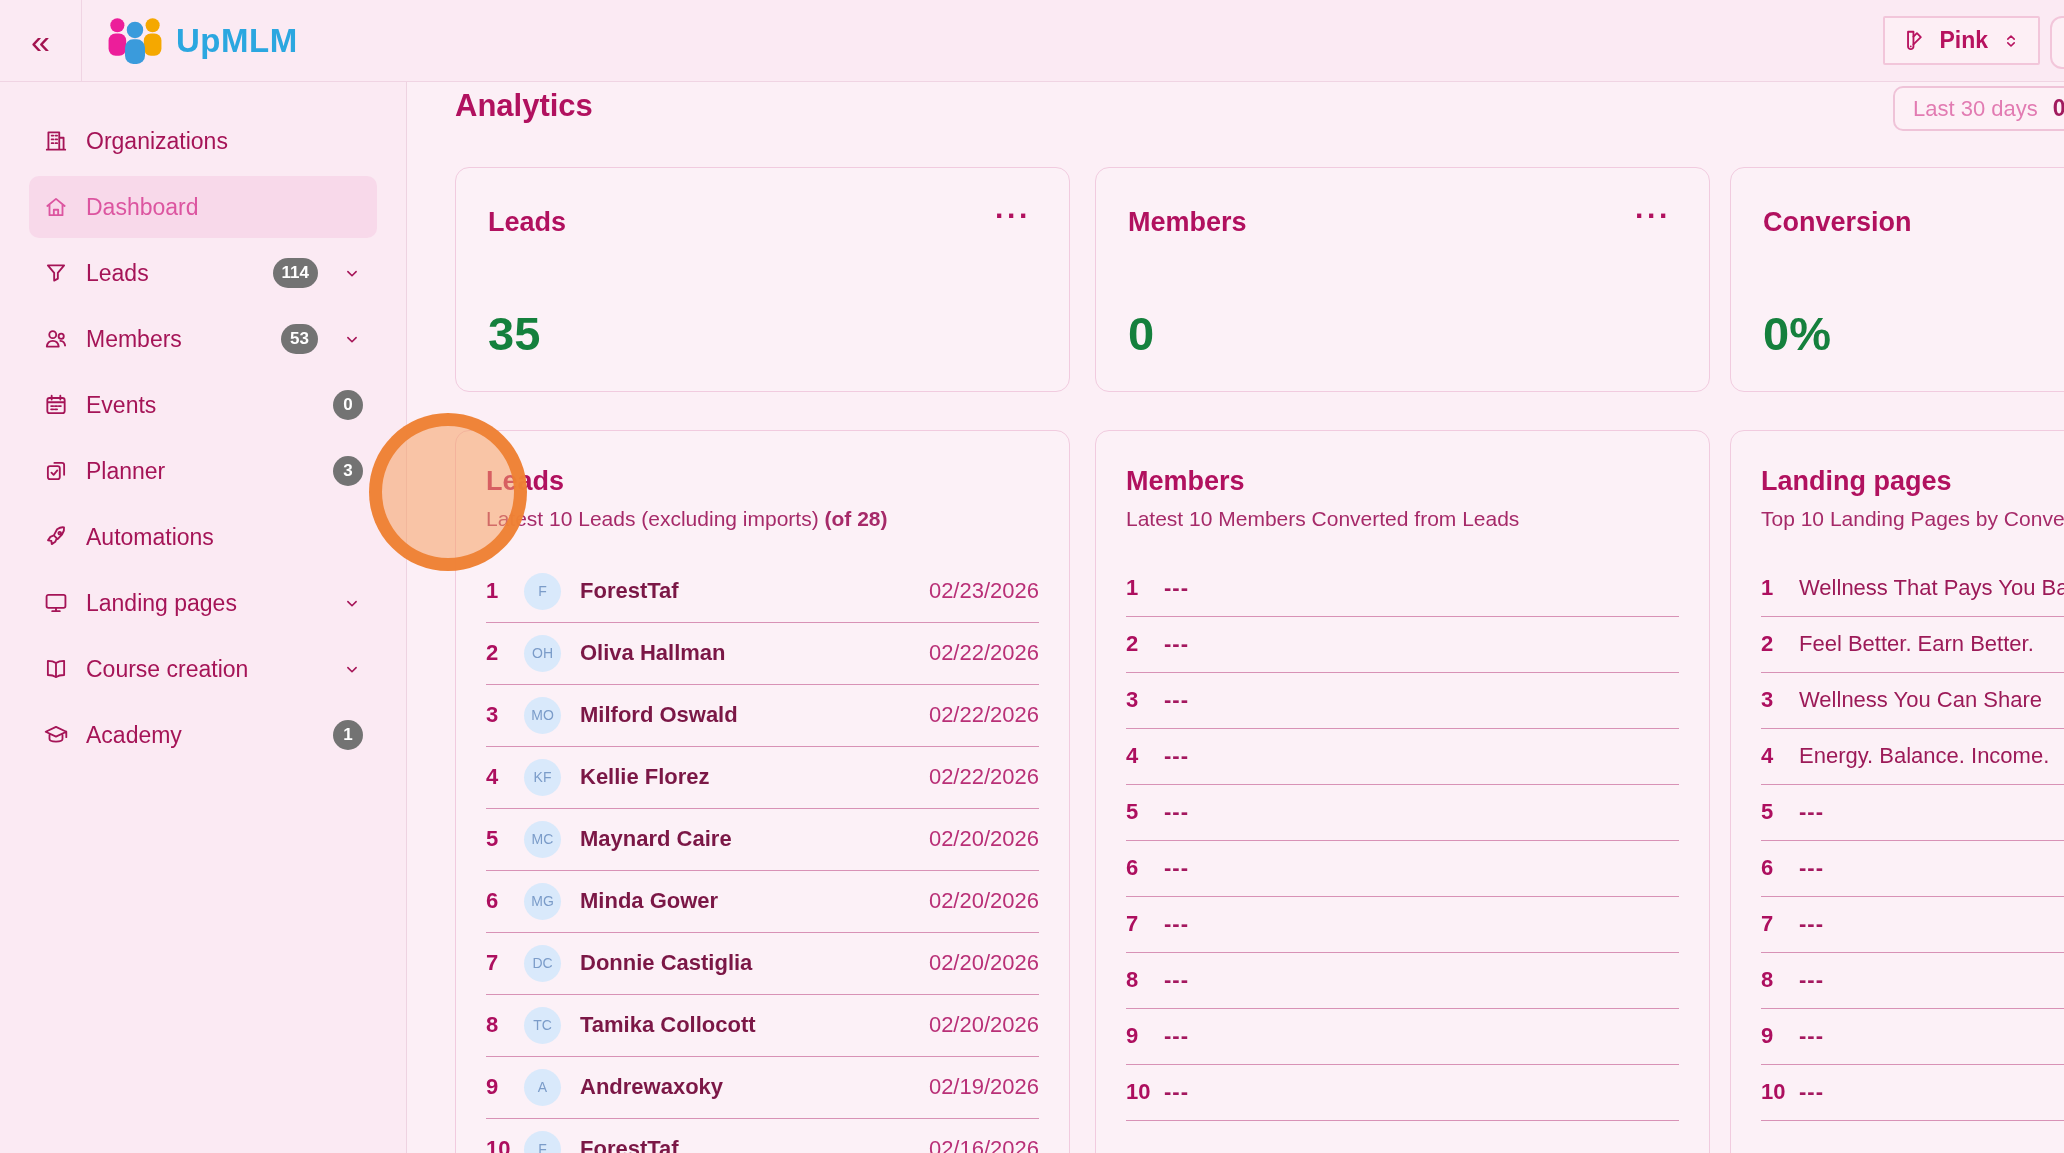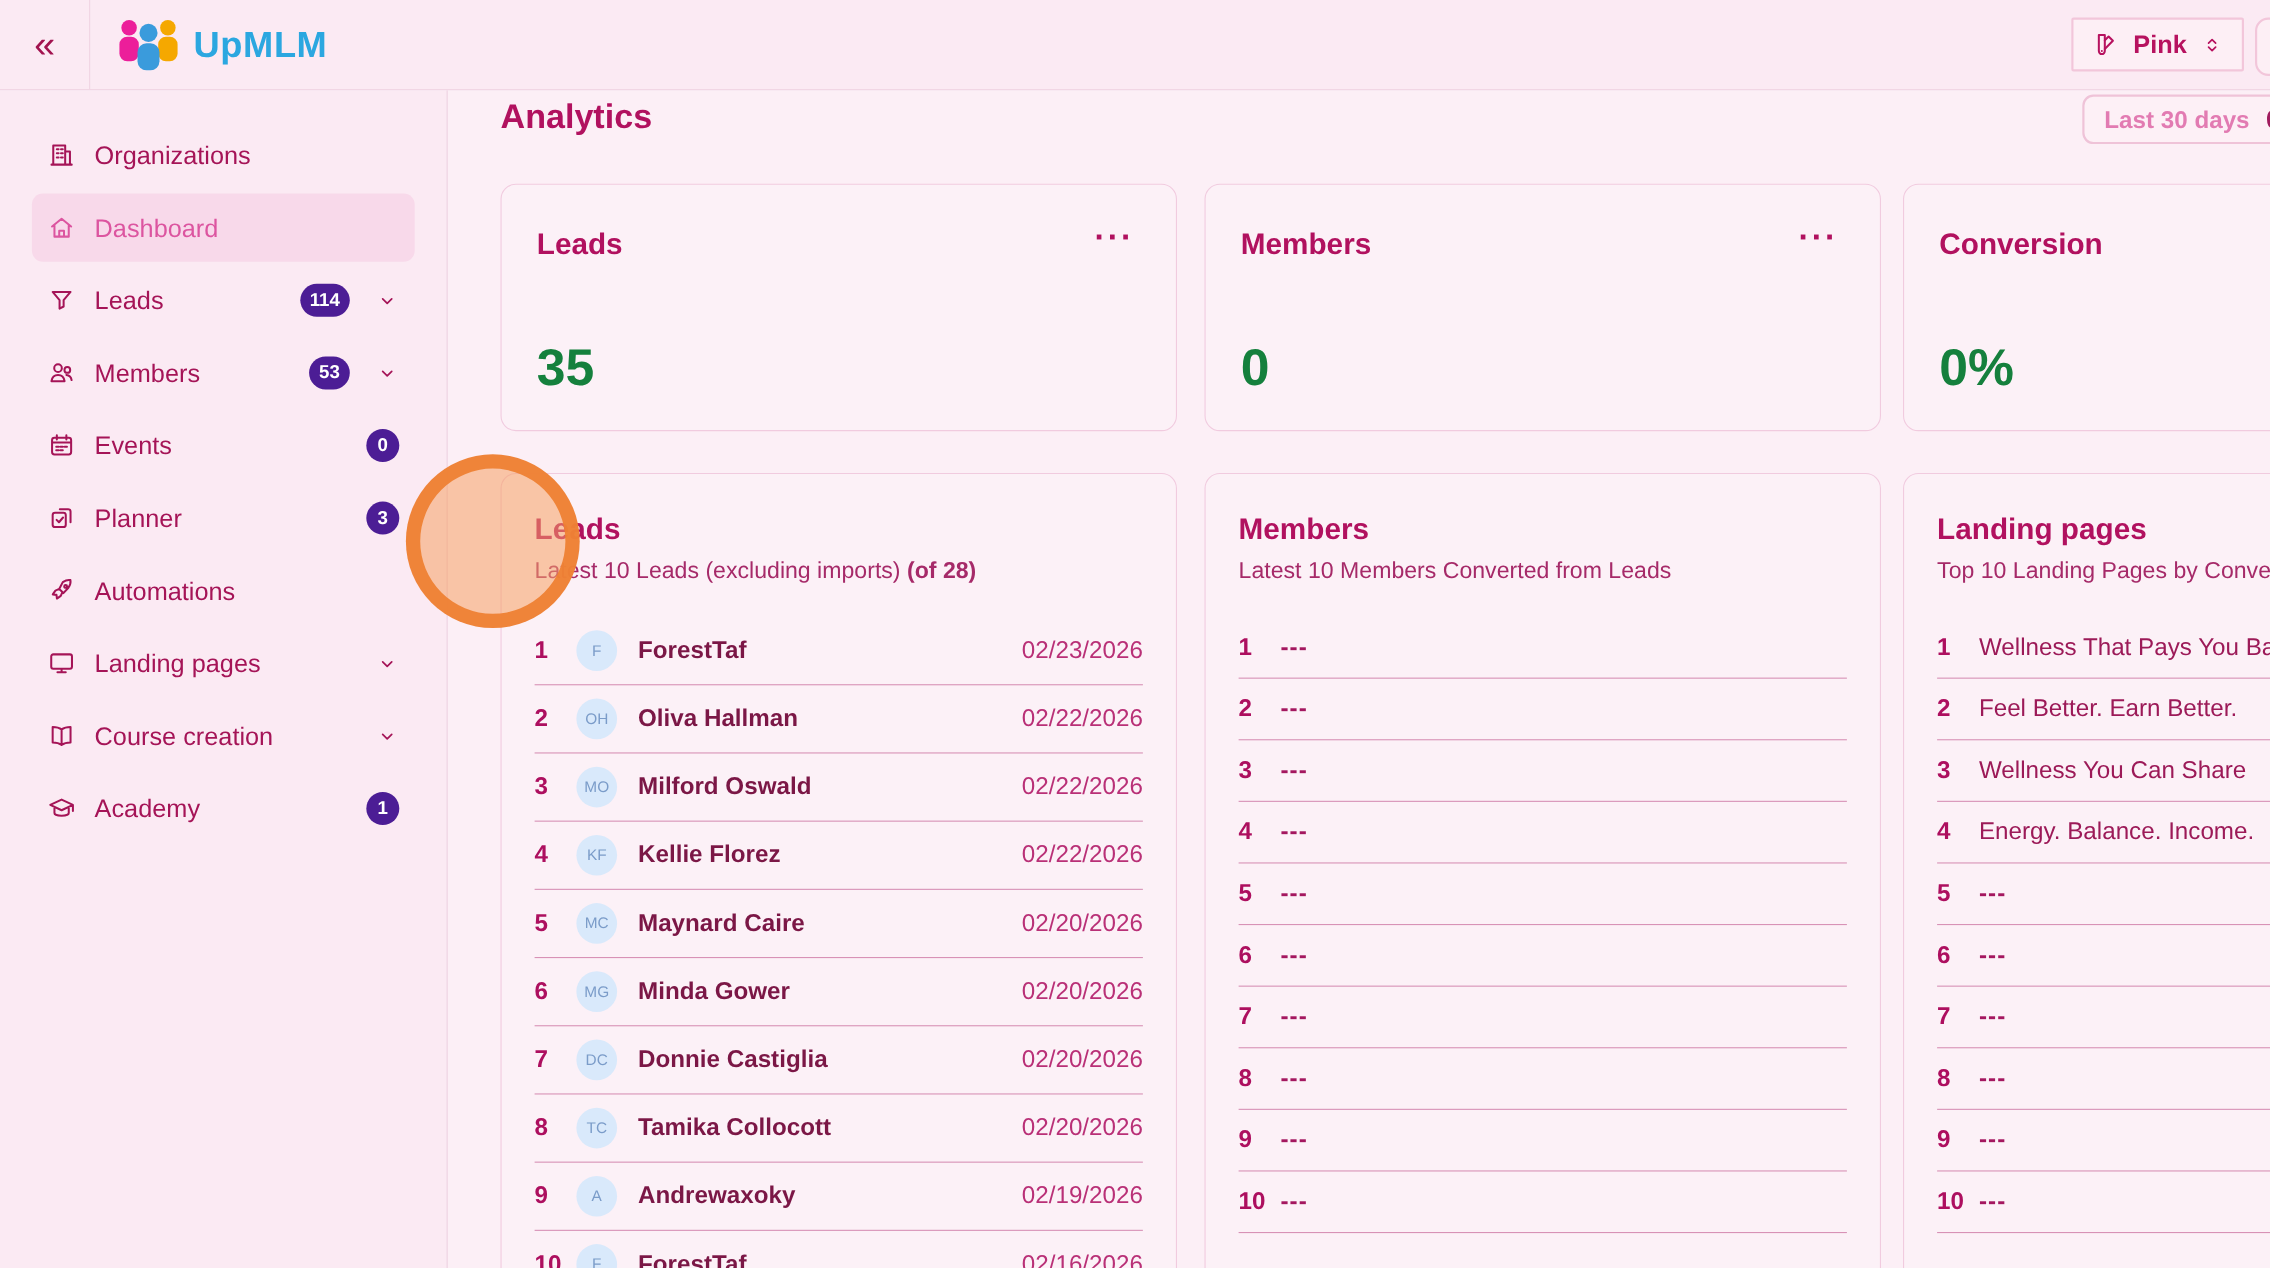--- a/index.html
+++ b/index.html
@@ -18,28 +18,28 @@
     display:flex;align-items:center;gap:12px;padding:0 16px;color:#b7125f;cursor:pointer;font-family:inherit;}
   .theme-label{font-size:23px;font-weight:bold;color:#b7125f;}
   .sliver-btn{position:absolute;left:2050px;top:16px;width:70px;height:49px;border:2px solid #f2c6da;border-radius:12px;background:#fdeff5;}
   
   .sidebar{position:absolute;top:82px;left:0;width:407px;height:1071px;background:#fbeaf3;border-right:1px solid #eed3e1;padding-top:28px;box-sizing:border-box;z-index:4;}
   .side-item{width:348px;margin:0 auto 4px auto;height:62px;border-radius:10px;display:flex;align-items:center;gap:17px;
     padding:0 14px;box-sizing:border-box;color:#a51457;cursor:pointer;}
   .side-item.active{background:#f8d9ea;color:#dc55a0;}
   .side-item .icn{display:flex;flex:none;}
   .side-label{font-size:23px;flex:1;white-space:nowrap;}
-  .side-badge{background:#4c1d95;color:#fff;font-size:17px;font-weight:bold;height:30px;min-width:30px;padding:0 9px;border-radius:15px;
+  .side-badge{background:#737373;color:#fff;font-size:17px;font-weight:bold;height:30px;min-width:30px;padding:0 9px;border-radius:15px;
     display:flex;align-items:center;justify-content:center;box-sizing:border-box;flex:none;}
   .side-chevron{display:flex;flex:none;margin-left:6px;}
   
   .page-title{position:absolute;left:455px;top:88px;margin:0;font-size:31px;font-weight:bold;color:#b1115f;z-index:2;}
   .range-control{position:absolute;left:1893px;top:86px;height:45px;width:420px;border:2px solid #efc3d8;border-radius:10px;background:#fdf0f6;
     display:flex;align-items:center;gap:15px;padding:0 18px;box-sizing:border-box;z-index:2;cursor:pointer;}
-  .range-preset{color:#e27bb2;font-size:22px;font-weight:bold;white-space:nowrap;}
+  .range-preset{color:#e27bb2;font-size:22px;font-weight:normal;white-space:nowrap;}
   .range-value{color:#a11b5e;font-size:23px;font-weight:bold;white-space:nowrap;}
   
   .card{position:absolute;background:#fcf1f7;border:1px solid #f1cbdf;border-radius:14px;box-sizing:border-box;width:615px;}
   .col-0{left:455px}.col-1{left:1095px}.col-2{left:1730px}
   .stat-card{top:167px;height:225px;padding:40px 32px 34px 32px;display:flex;flex-direction:column;justify-content:space-between;}
   .stat-head{display:flex;justify-content:space-between;align-items:flex-start;}
   .card-title{font-size:27px;font-weight:bold;color:#b1115f;line-height:1.1;}
   .menu-dots{font-size:30px;font-weight:bold;color:#b1115f;letter-spacing:2px;line-height:14px;cursor:pointer;background:none;border:none;font-family:inherit;}
   .stat-value{font-size:47px;font-weight:bold;color:#15803d;line-height:1;}
   .list-card{top:430px;height:900px;padding:36px 30px;}

